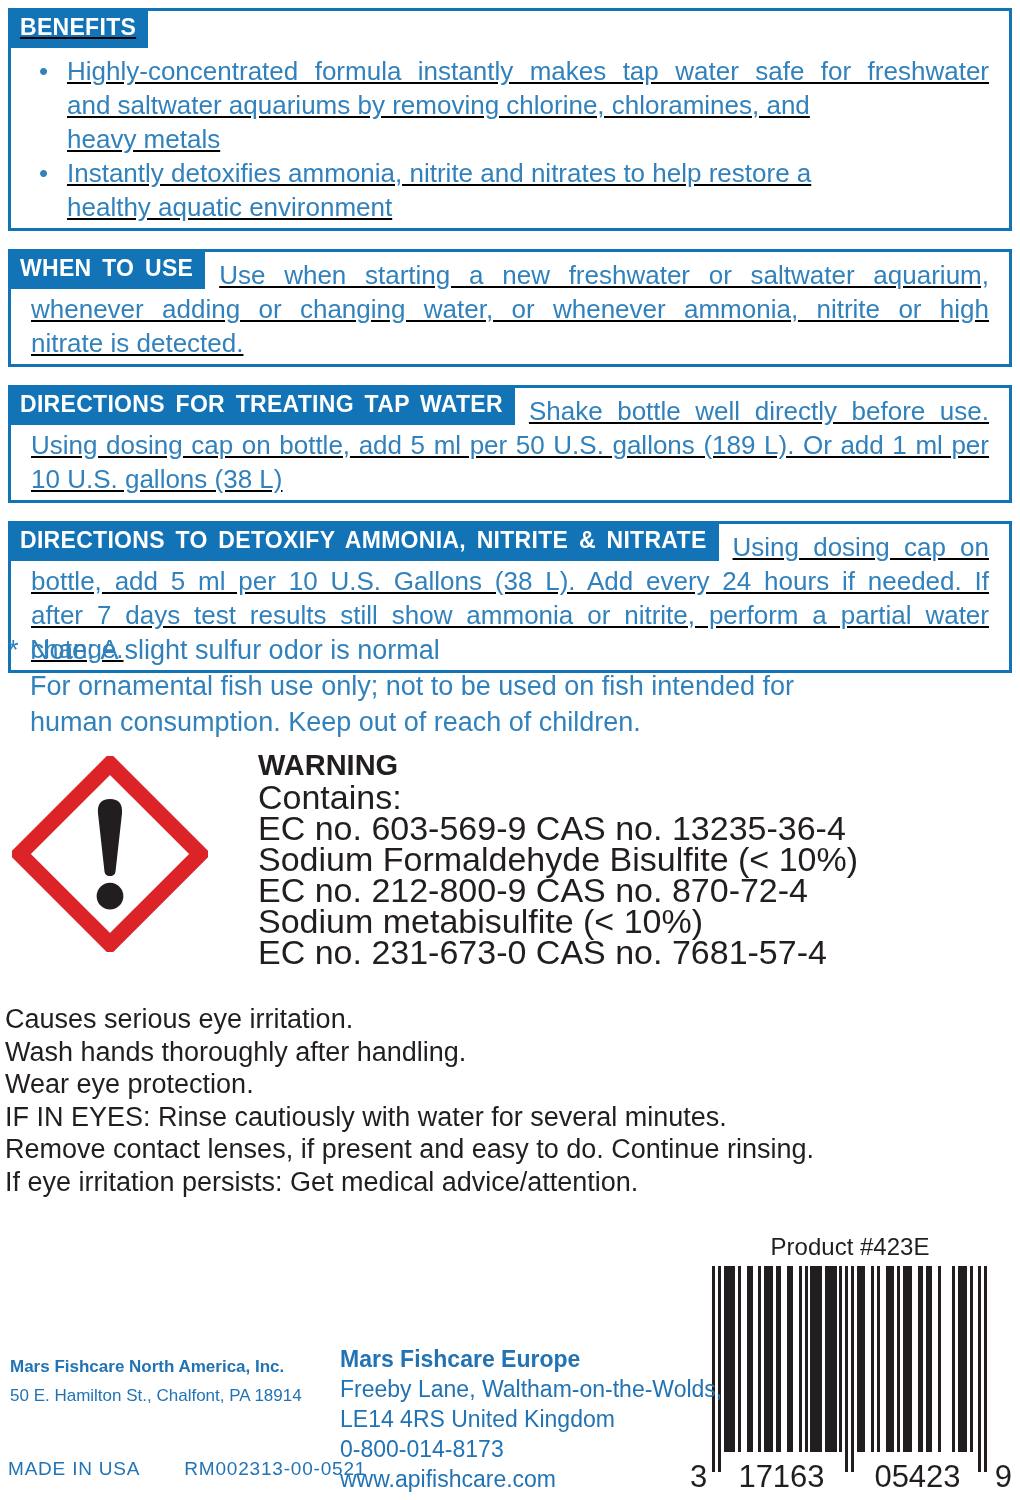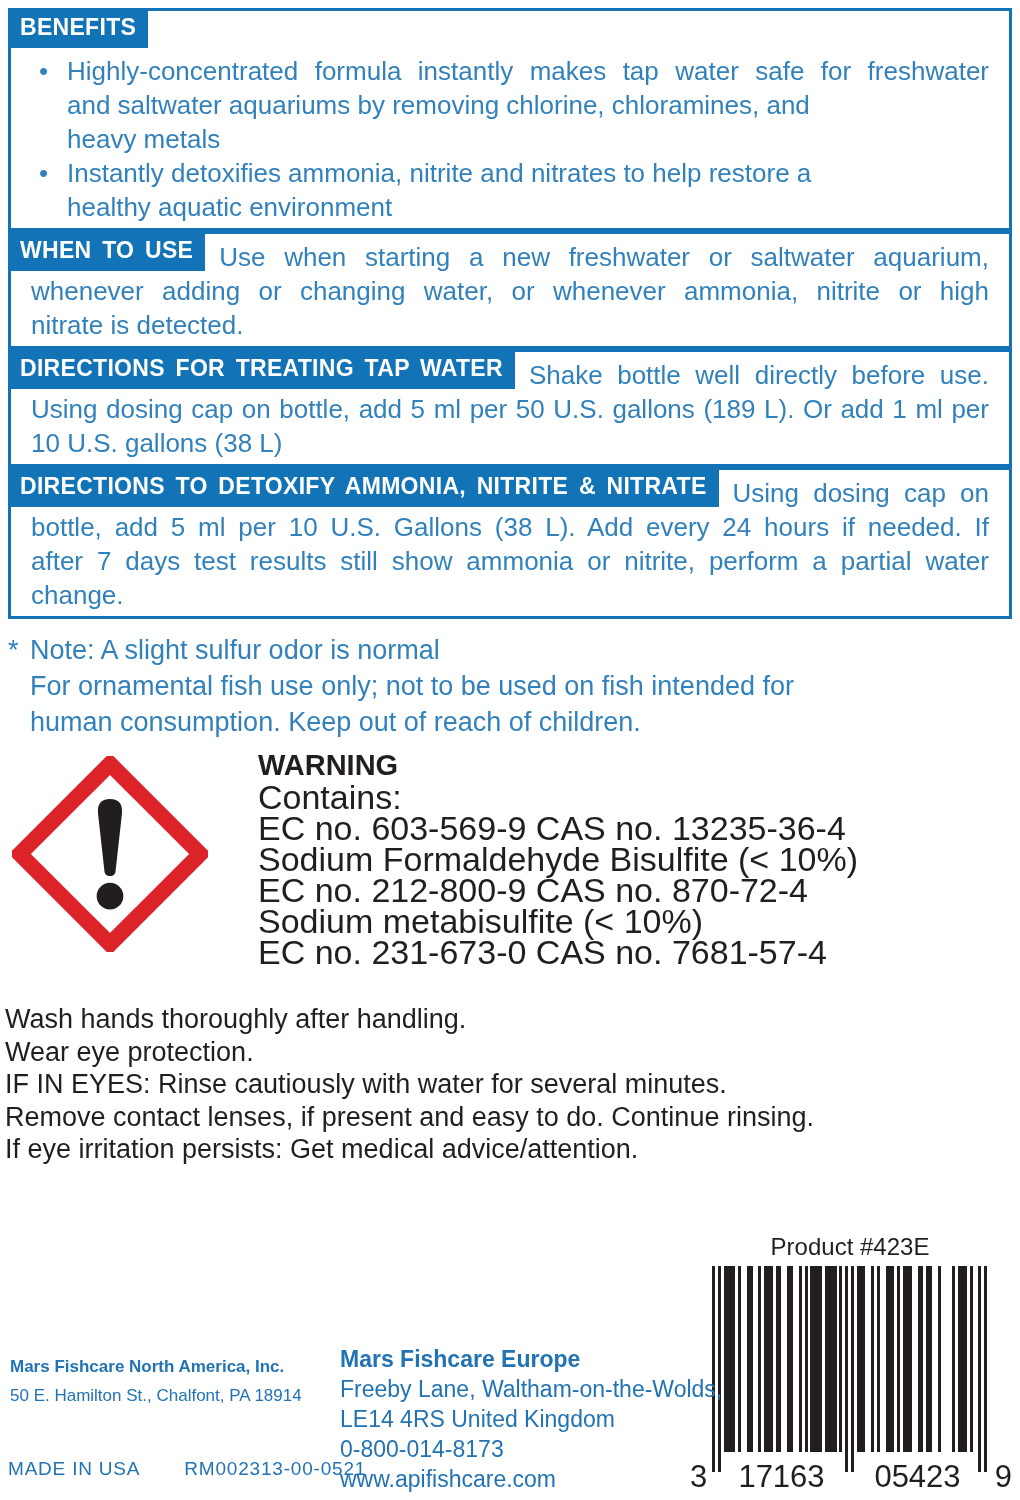--- a/index.html
+++ b/index.html
@@ -9,21 +9,21 @@
     --black:#221e1f;
     --red:#dc2327;
   }
   *{box-sizing:border-box;}
   html,body{margin:0;padding:0;background:#ffffff;}
   .page{
     position:relative;width:1020px;height:1500px;background:#ffffff;
     font-family:"Liberation Sans",sans-serif;overflow:hidden;
   }
   
-  .top-boxes{position:absolute;top:8px;left:8px;width:1004px;display:flex;flex-direction:column;gap:0;}
+  .top-boxes{position:absolute;top:8px;left:8px;width:1004px;display:flex;flex-direction:column;gap:18px;text-decoration:underline;}
   .info-box{
     border:3px solid var(--blue);
     padding:6px 20px 4px 20px;
     color:var(--textblue);
     font-size:26px;line-height:34px;
     background:#fff;
   }
   .tab{
     background:var(--blue);color:#ffffff;font-weight:bold;
     font-size:23px;line-height:1;padding:8px 12px 9px 12px;
@@ -133,20 +133,21 @@
       <div class="warn-line">Contains:</div>
       <div class="warn-line">EC no. 603-569-9 CAS no. 13235-36-4</div>
       <div class="warn-line">Sodium Formaldehyde Bisulfite (&lt; 10%)</div>
       <div class="warn-line">EC no. 212-800-9 CAS no. 870-72-4</div>
       <div class="warn-line">Sodium metabisulfite (&lt; 10%)</div>
       <div class="warn-line">EC no. 231-673-0 CAS no. 7681-57-4</div>
     </div>
   </div>
 
   <div class="safety">
+    <div>Causes serious eye irritation.</div>
     <div>Wash hands thoroughly after handling.</div>
     <div>Wear eye protection.</div>
     <div>IF IN EYES: Rinse cautiously with water for several minutes.</div>
     <div>Remove contact lenses, if present and easy to do.  Continue rinsing.</div>
     <div>If eye irritation persists: Get medical advice/attention.</div>
   </div>
 
   <div class="barcode-wrap">
     <div class="product-no">Product #423E</div>
     <div class="bars-row">

